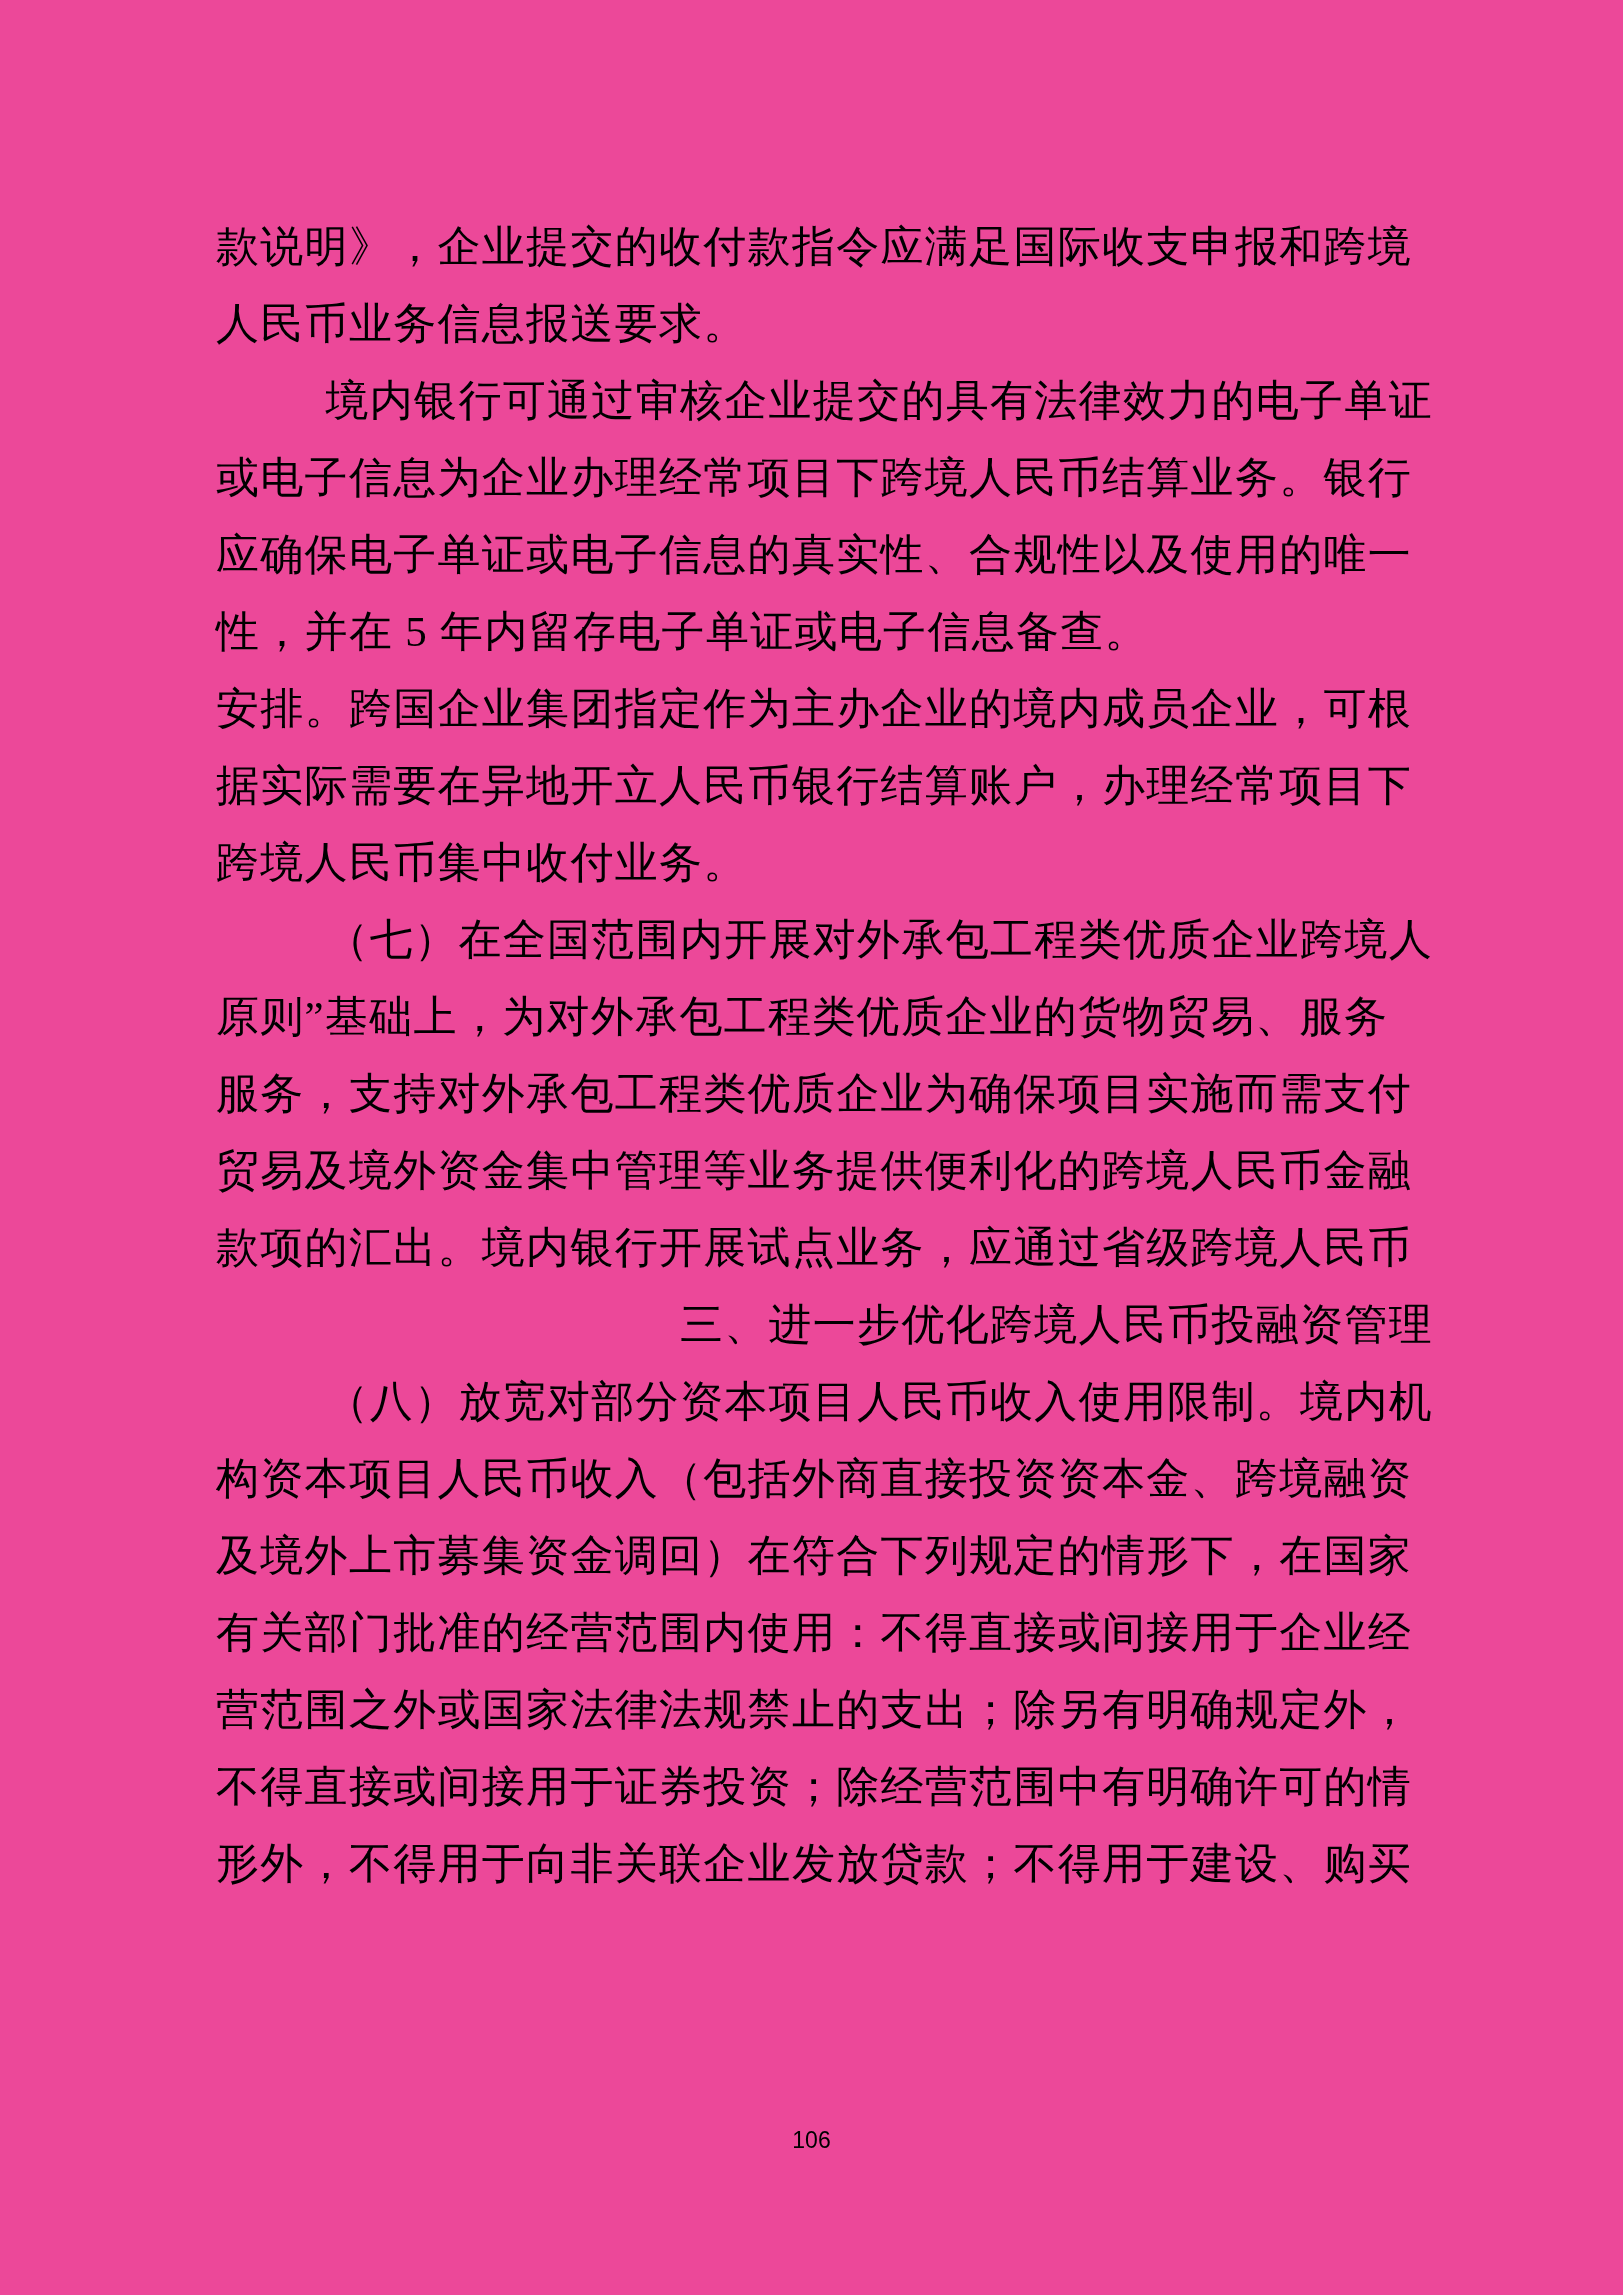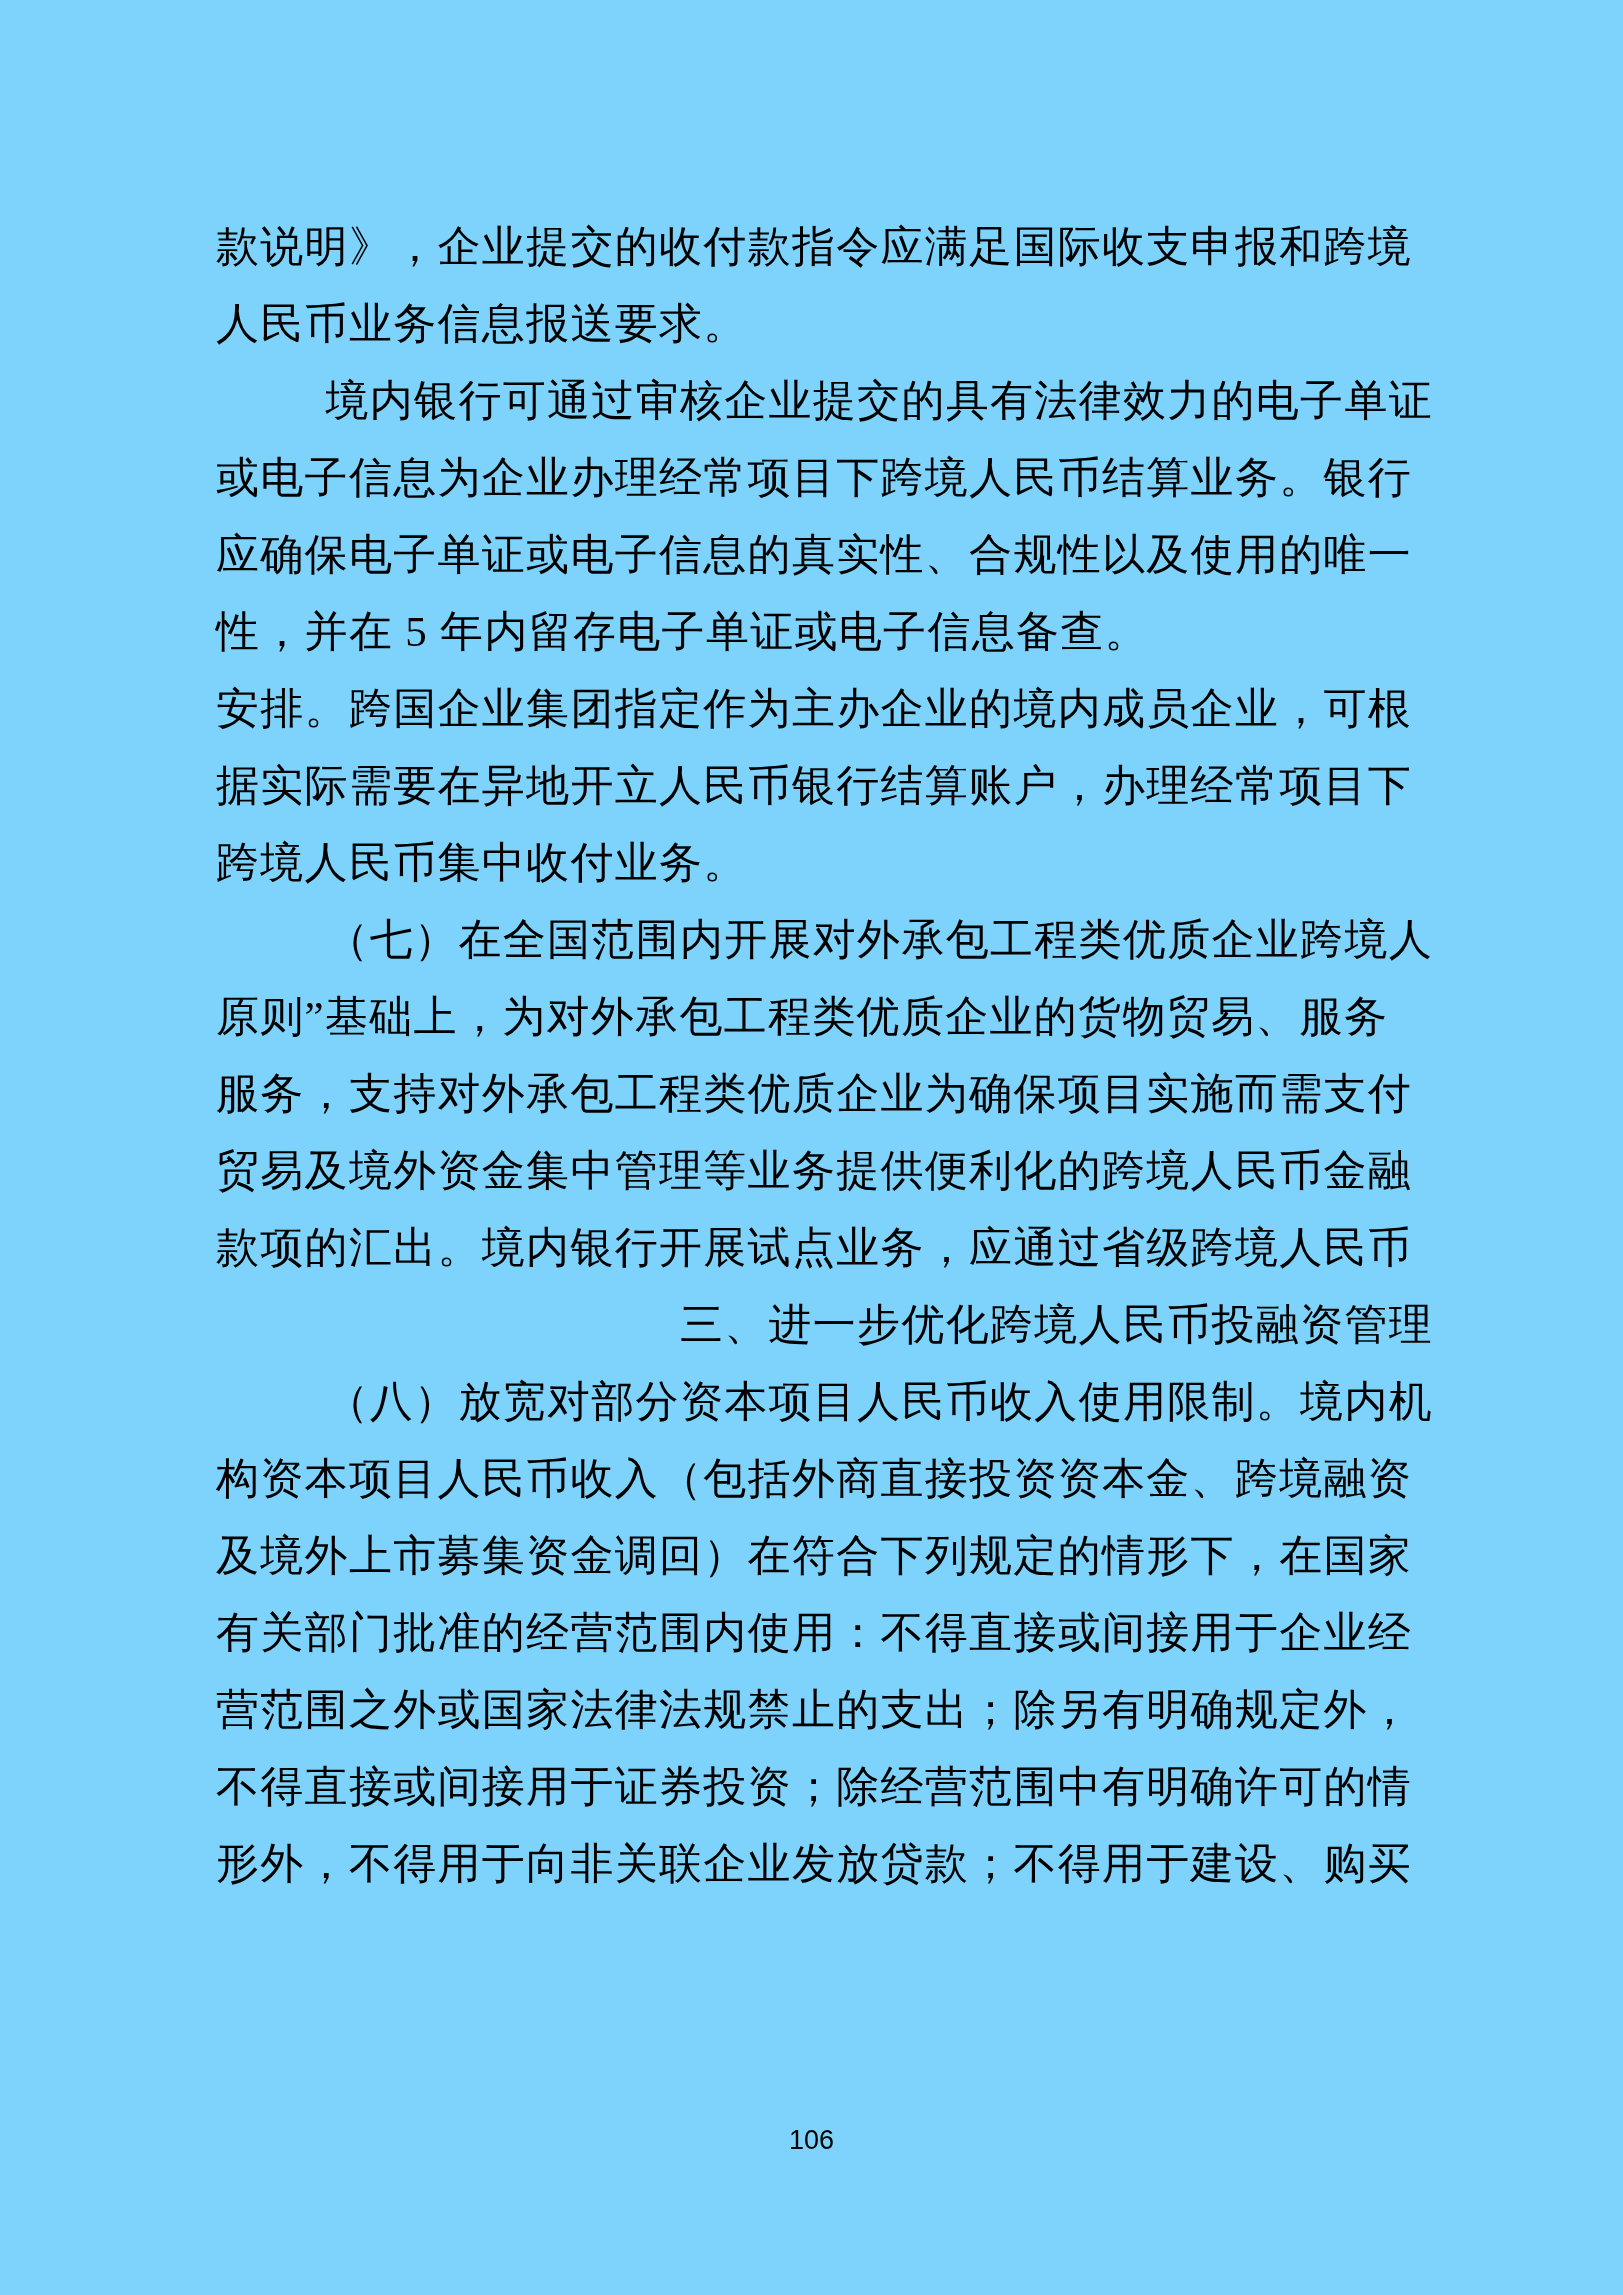--- a/index.html
+++ b/index.html
@@ -4,21 +4,21 @@
 <style>
   html, body {
     margin: 0;
     padding: 0;
     background: #e8e8e8;
   }
   .page {
     position: relative;
     width: 1623px;
     height: 2295px;
-    background: #7dd3fc;
+    background: #ec4899;
     overflow: hidden;
     font-family: "Liberation Serif", serif;
     color: #000000;
   }
   .text-block {
     position: absolute;
     left: 216px;
     top: 208px;
     width: 1217px;
   }
@@ -36,21 +36,21 @@
   }
   .line.bold {
     font-weight: normal;
   }
   .page-number {
     position: absolute;
     left: 0;
     top: 2125px;
     width: 1623px;
     text-align: center;
-    font-size: 27px;
+    font-size: 23px;
     line-height: 30px;
     font-family: "Liberation Sans", sans-serif;
     color: #000000;
   }
 </style>
 </head>
 <body>
 
 <div class="page">
   <div class="text-block">

